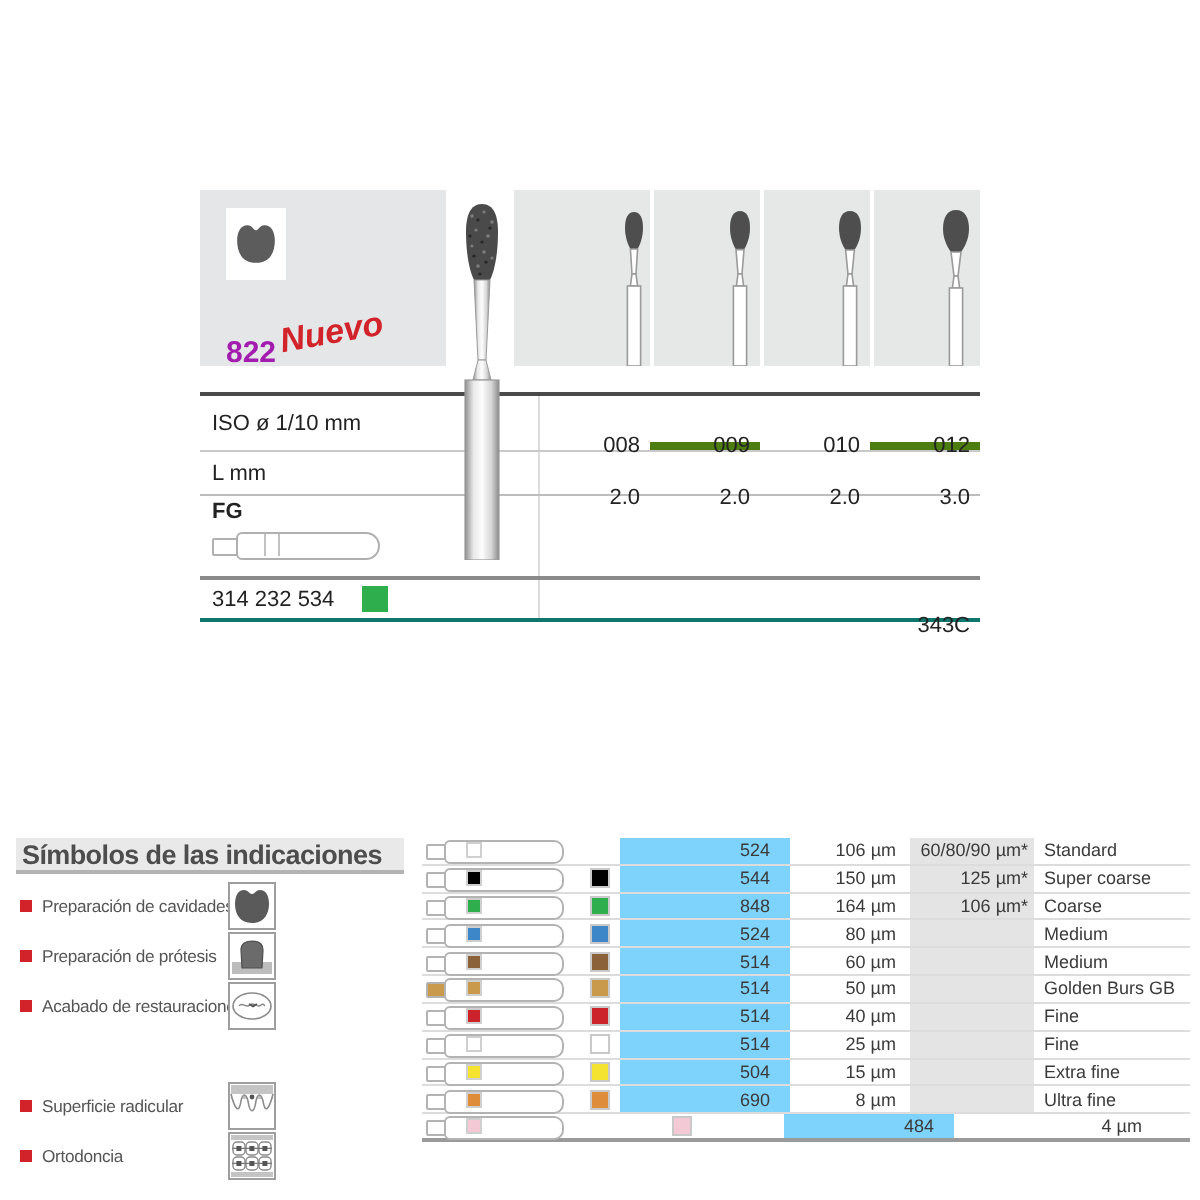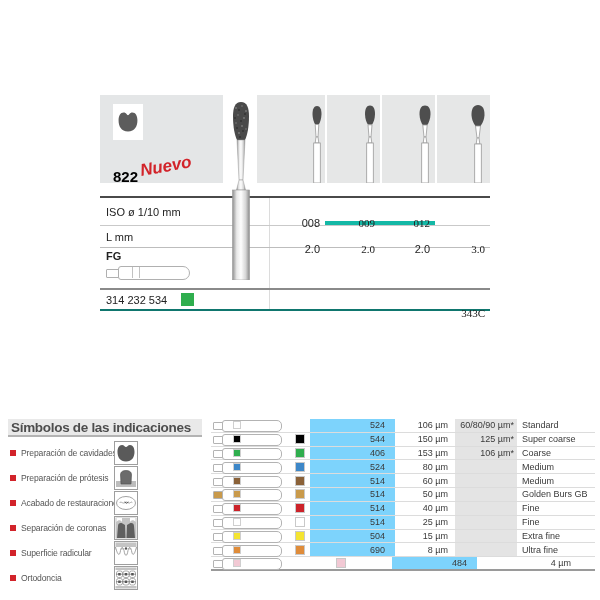--- a/index.html
+++ b/index.html
@@ -4,40 +4,40 @@
 <style>
   html,body{margin:0;padding:0;background:#fff;}
   .page{position:relative;width:600px;height:600px;background:#fff;overflow:hidden;
         font-family:"Liberation Sans",sans-serif;color:#222;}
 
   
   .top{position:absolute;left:100px;top:95px;width:390px;height:242px;}
   .panel-left{position:absolute;left:0;top:0;width:123px;height:88px;background:#e4e6e7;}
   .icon-box{position:absolute;left:13px;top:9px;width:30px;height:36px;background:#fff;}
   .icon-box svg{position:absolute;left:3px;top:5px;}
-  .prod-num{position:absolute;left:13px;top:73px;font-size:15px;font-weight:bold;color:#000000;}
+  .prod-num{position:absolute;left:13px;top:73px;font-size:15px;font-weight:bold;color:#a21caf;}
   .nuevo{position:absolute;left:42px;top:66px;font-size:17px;font-weight:bold;font-style:italic;
          transform:rotate(-10deg);transform-origin:left bottom;}
   .band{position:absolute;left:157px;top:0;width:233px;height:88px;background:#e6e7e7;overflow:hidden;}
   .vsep{position:absolute;top:0;width:2px;height:88px;background:#fff;}
   .bur{position:absolute;top:8px;width:24px;height:80px;}
   .bigbur{position:absolute;left:130px;top:7px;width:22px;height:178px;z-index:6;}
 
   .ptable{position:absolute;left:0;top:101px;width:390px;border-top:2px solid #4a4a4a;}
   .prow{display:flex;align-items:center;border-bottom:1px solid #c9c9c9;font-size:11px;}
   .r-iso{height:27px;}
   .r-l{height:21px;border-bottom-color:#bdbdbd;}
   .r-fg{height:40px;border-bottom:2px solid #8a8a8a;}
   .r-ref{height:19px;}
   .r-ref2{border-bottom:2px solid #0f766e;}
   .plabel{flex:0 0 170px;box-sizing:border-box;padding-left:6px;border-right:1px solid #dcdcdc;
           align-self:stretch;display:flex;align-items:center;}
   .pcell{flex:0 0 55px;box-sizing:border-box;text-align:right;padding-right:5px;
          align-self:stretch;display:flex;align-items:center;justify-content:flex-end;margin-top:23px;}
-  .shade{background:#14b8a6;font-family:Liberation Serif, serif;}
+  .shade{background:#4d7c0f;}
   .fglab{flex-direction:column;align-items:flex-start;justify-content:flex-start;padding-top:2px;}
   .fgtxt{font-weight:bold;}
   .fg-draw{position:relative;width:84px;height:15px;margin-top:3px;}
   .fg-tip{position:absolute;left:0;top:4px;width:15px;height:7px;border:1px solid #b0b0b0;background:#fff;border-radius:1px;}
   .fg-body{position:absolute;left:12px;top:1px;width:70px;height:12px;border:1px solid #b0b0b0;background:#fff;border-radius:3px 7px 7px 3px;}
   .fg-joint{position:absolute;left:26px;top:2px;width:6px;height:11px;border-left:1px solid #c2c2c2;border-right:1px solid #c2c2c2;}
   .gsq{display:inline-block;width:13px;height:13px;margin-left:14px;}
 
   
   .sec-header{box-sizing:border-box;height:18px;background:#e9e9e9;border-bottom:2px solid #b3b3b3;
@@ -152,20 +152,21 @@
       <path d="M7 38 L15 38 L13 78 L9 78 Z" fill="url(#shk)" stroke="#9a9a9a" stroke-width="0.5"></path>
       <path d="M9 78 L13 78 L15.5 88 L6.5 88 Z" fill="url(#shk)" stroke="#9a9a9a" stroke-width="0.5"></path>
       <rect x="2.5" y="88" width="17" height="90" fill="url(#shk)" stroke="#9a9a9a" stroke-width="0.6"></rect>
     </svg>
 
     <div class="ptable">
       <div class="prow r-iso">
         <div class="plabel">ISO ø 1/10 mm</div>
         <div class="pcell">008</div>
         <div class="pcell shade">009</div>
+        <div class="pcell">010</div>
         <div class="pcell shade">012</div>
       </div>
       <div class="prow r-l">
         <div class="plabel">L mm</div>
         <div class="pcell">2.0</div>
         <div class="pcell shade">2.0</div>
         <div class="pcell">2.0</div>
         <div class="pcell shade">3.0</div>
       </div>
       <div class="prow r-fg">
@@ -220,33 +221,20 @@
       <span class="sym-label">Acabado de restauraciones</span>
       <span class="sym-icon">
         <svg width="22" height="22" viewBox="0 0 22 22">
           <ellipse cx="11" cy="11" rx="9.5" ry="6.5" fill="#fff" stroke="#8a8a8a" stroke-width="0.8"></ellipse>
           <path d="M4.5 11 C6 8.5 8 12.5 10 10.5 C12 8.5 13.5 12.5 15.5 10.5 C16.5 9.5 17 10.5 17.5 11" fill="none" stroke="#8a8a8a" stroke-width="0.7"></path>
           <path d="M9.5 10 l2 1.2 l2 -1.2" stroke="#555" fill="none" stroke-width="1"></path>
         </svg>
       </span>
     </div>
 
-    <div class="sym-item" style="top:97px">
-      <i class="bullet" style="background: rgb(210, 35, 42);"></i>
-      <span class="sym-label">Separación de coronas</span>
-      <span class="sym-icon">
-        <svg width="22" height="22" viewBox="0 0 22 22">
-          <rect x="0.5" y="0.5" width="21" height="21" fill="#c4c4c4"></rect>
-          <path d="M1.5 5 C3 2.5 5.5 2.5 7 5 L7 1 L1.5 1 Z" fill="#fff"></path>
-          <path d="M20.5 5 C19 2.5 16.5 2.5 15 5 L15 1 L20.5 1 Z" fill="#fff"></path>
-          <path d="M2 21 L3 9 C3 6.5 5 5.5 7.5 6.5 L10 8 L10.5 21 Z" fill="#5f5f5f"></path>
-          <path d="M20 21 L19 9 C19 6.5 17 5.5 14.5 6.5 L12 8 L11.5 21 Z" fill="#5f5f5f"></path>
-        </svg>
-      </span>
-    </div>
 
     <div class="sym-item" style="top:147px">
       <i class="bullet" style="background: rgb(210, 35, 42);"></i>
       <span class="sym-label">Ortodoncia</span>
       <span class="sym-icon">
         <svg width="22" height="22" viewBox="0 0 22 22">
           <rect x="0.5" y="0.5" width="21" height="2.5" fill="#c4c4c4"></rect>
           <rect x="0.5" y="19" width="21" height="2.5" fill="#c4c4c4"></rect>
           <g stroke="#8a8a8a" fill="#fff" stroke-width="0.7">
             <rect x="1.5" y="4" width="6" height="6.5" rx="2"></rect>
@@ -318,22 +306,22 @@
 
       <div class="crow">
         <span class="mini">
             <i class="mt"></i>
             <i class="mb"></i>
             <i class="mband" style="background: rgb(47, 174, 78);"></i>
           </span>
         <span class="sqcol">
             <i class="csq" style="background: rgb(47, 174, 78);"></i>
           </span>
-        <span class="ccode">406</span>
-        <span class="cgrain">153 µm</span>
+        <span class="ccode">848</span>
+        <span class="cgrain">164 µm</span>
         <span class="calt">106 µm*</span>
         <span class="clabel">Coarse</span>
       </div>
 
       <div class="crow">
         <span class="mini">
             <i class="mt"></i>
             <i class="mb"></i>
             <i class="mband" style="background: rgb(61, 135, 200);"></i>
           </span>

